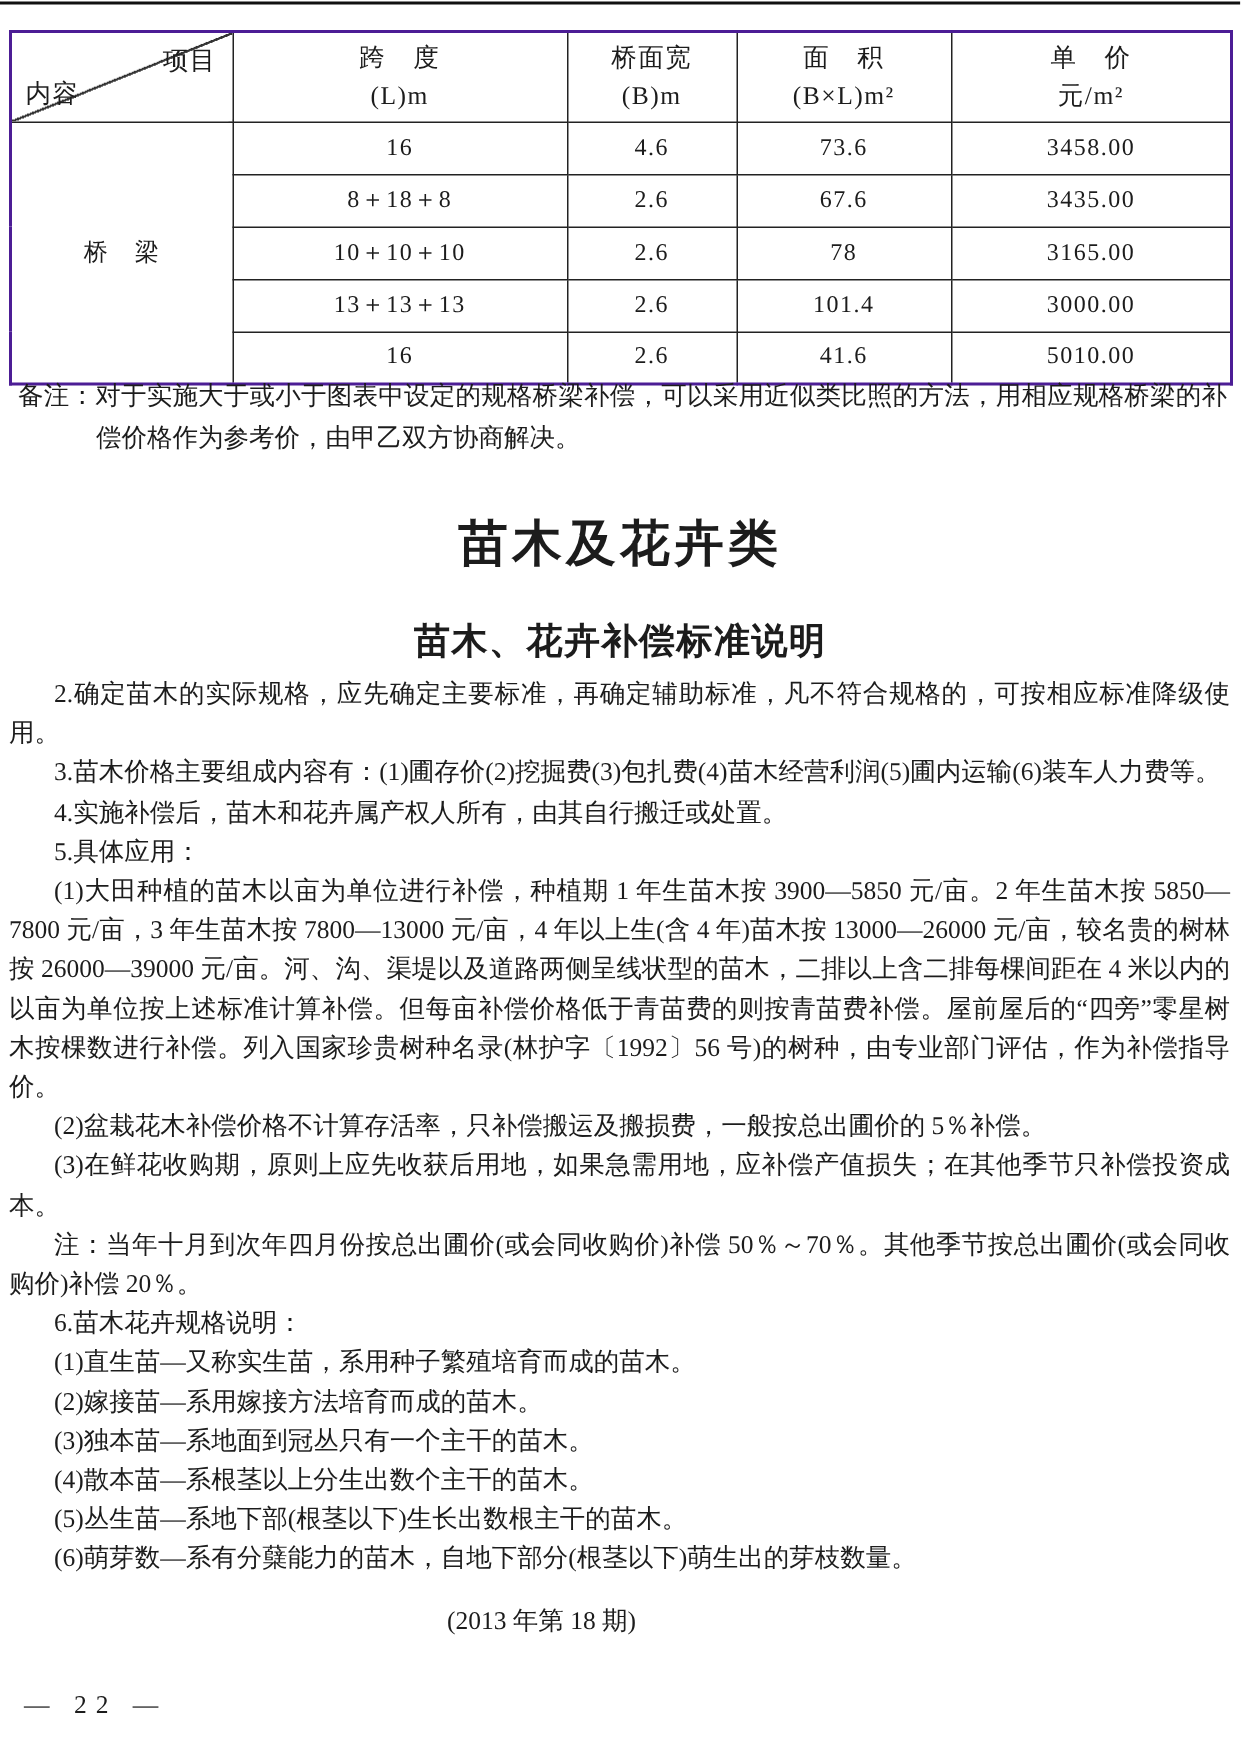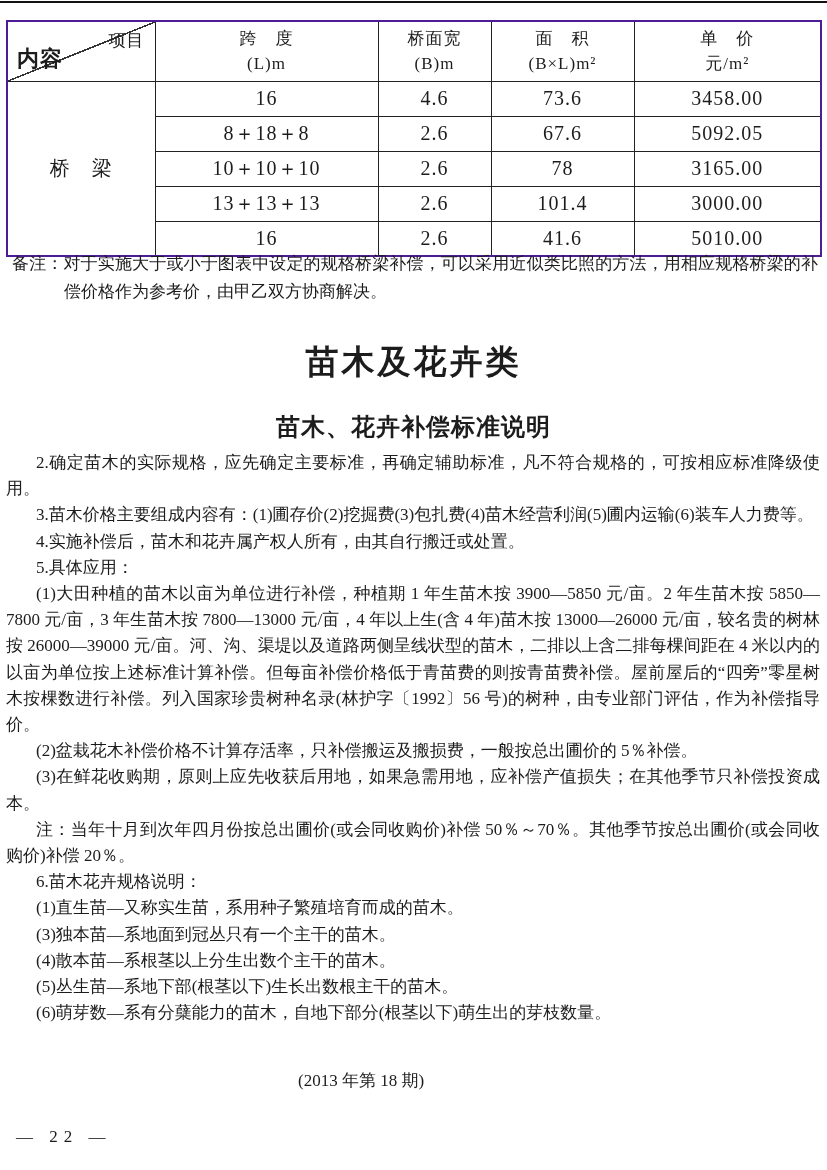--- a/index.html
+++ b/index.html
@@ -25,31 +25,31 @@
     border:2px solid #4c1d95;
   }
   table.price-table td {
     border:1px solid #222;
     text-align:center;
     vertical-align:middle;
     font-size:17px;
     letter-spacing:1px;
   }
   tr.hdr td { height:60px; }
-  tr.data td { height:35px; font-size:20px; }
+  tr.data td { height:35px; font-size:16px; }
   .hdr-line1 { line-height:26px; }
   .hdr-line2 { line-height:24px; }
   td.corner {
     position:relative;
     background-image:linear-gradient(to bottom right,
       transparent calc(50% - 0.8px), #333 calc(50% - 0.8px),
       #333 calc(50% + 0.8px), transparent calc(50% + 0.8px));
   }
   .corner-top { position:absolute; top:7px; right:10px; font-size:17px; }
-  .corner-bottom { position:absolute; bottom:7px; left:9px; font-size:22px;font-weight:bold; }
+  .corner-bottom { position:absolute; bottom:7px; left:9px; font-size:17px; }
   td.group-cell { font-size:18px; letter-spacing:2px; }
   
   .note-block {
     position:absolute; left:12px; top:250px; width:806px;
     font-size:17px; line-height:28px;
     text-align:justify;
     padding-left:52px; text-indent:-52px;
   }
   
   .doc-title {
@@ -121,21 +121,21 @@
       <td class="group-cell" rowspan="5">桥　梁</td>
       <td>16</td>
       <td>4.6</td>
       <td>73.6</td>
       <td>3458.00</td>
     </tr>
     <tr class="data">
       <td>8＋18＋8</td>
       <td>2.6</td>
       <td>67.6</td>
-      <td>5092.05</td>
+      <td>3435.00</td>
     </tr>
     <tr class="data">
       <td>10＋10＋10</td>
       <td>2.6</td>
       <td>78</td>
       <td>3165.00</td>
     </tr>
     <tr class="data">
       <td>13＋13＋13</td>
       <td>2.6</td>
@@ -160,20 +160,21 @@
     <p>2.确定苗木的实际规格，应先确定主要标准，再确定辅助标准，凡不符合规格的，可按相应标准降级使用。</p>
     <p>3.苗木价格主要组成内容有：(1)圃存价(2)挖掘费(3)包扎费(4)苗木经营利润(5)圃内运输(6)装车人力费等。</p>
     <p>4.实施补偿后，苗木和花卉属产权人所有，由其自行搬迁或处置。</p>
     <p>5.具体应用：</p>
     <p>(1)大田种植的苗木以亩为单位进行补偿，种植期 1 年生苗木按 3900—5850 元/亩。2 年生苗木按 5850—7800 元/亩，3 年生苗木按 7800—13000 元/亩，4 年以上生(含 4 年)苗木按 13000—26000 元/亩，较名贵的树林按 26000—39000 元/亩。河、沟、渠堤以及道路两侧呈线状型的苗木，二排以上含二排每棵间距在 4 米以内的以亩为单位按上述标准计算补偿。但每亩补偿价格低于青苗费的则按青苗费补偿。屋前屋后的“四旁”零星树木按棵数进行补偿。列入国家珍贵树种名录(林护字〔1992〕56 号)的树种，由专业部门评估，作为补偿指导价。</p>
     <p>(2)盆栽花木补偿价格不计算存活率，只补偿搬运及搬损费，一般按总出圃价的 5％补偿。</p>
     <p>(3)在鲜花收购期，原则上应先收获后用地，如果急需用地，应补偿产值损失；在其他季节只补偿投资成本。</p>
     <p>注：当年十月到次年四月份按总出圃价(或会同收购价)补偿 50％～70％。其他季节按总出圃价(或会同收购价)补偿 20％。</p>
     <p>6.苗木花卉规格说明：</p>
     <p>(1)直生苗—又称实生苗，系用种子繁殖培育而成的苗木。</p>
+    <p>(2)嫁接苗—系用嫁接方法培育而成的苗木。</p>
     <p>(3)独本苗—系地面到冠丛只有一个主干的苗木。</p>
     <p>(4)散本苗—系根茎以上分生出数个主干的苗木。</p>
     <p>(5)丛生苗—系地下部(根茎以下)生长出数根主干的苗木。</p>
     <p>(6)萌芽数—系有分蘖能力的苗木，自地下部分(根茎以下)萌生出的芽枝数量。</p>
   </div>
 
   <div class="footer-pagenum">— 22 —</div>
   <div class="footer-issue">(2013 年第 18 期)</div>
 
 </div>

